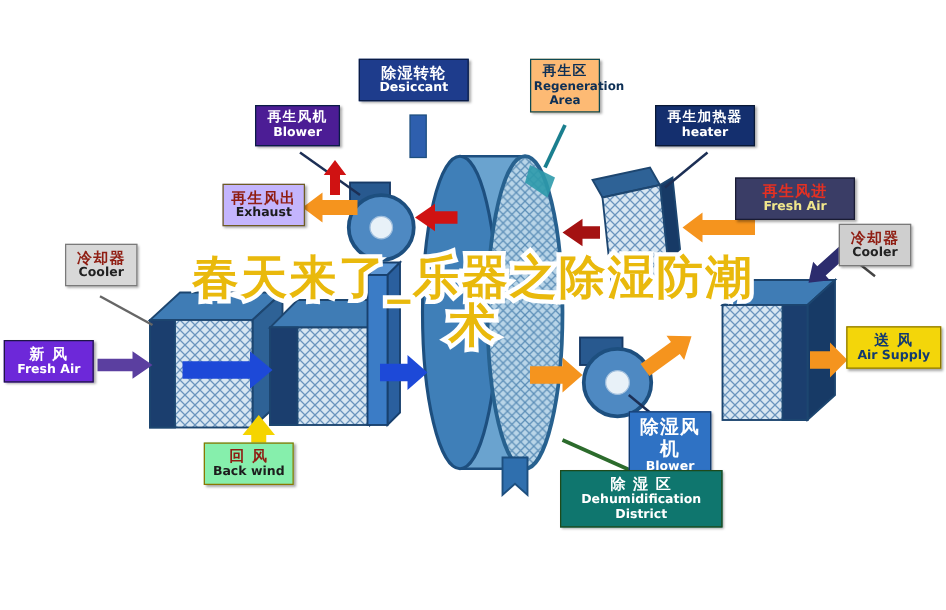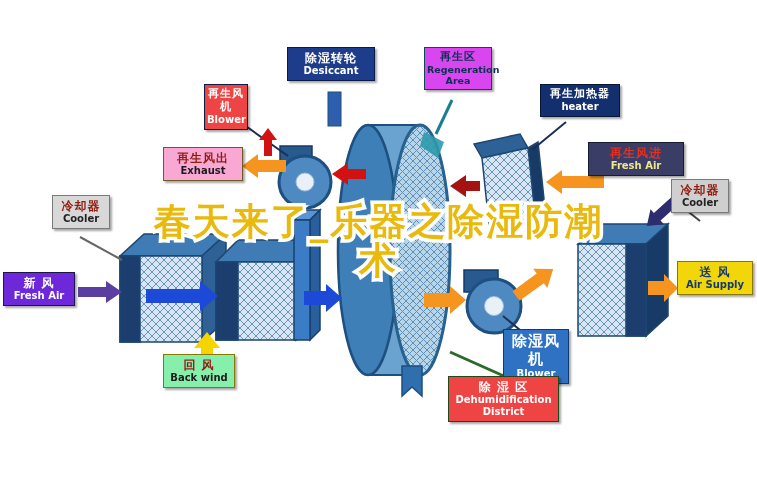--- a/index.html
+++ b/index.html
@@ -127,36 +127,36 @@
   </g>
 
   <polygon points="402,366 422,366 422,396 412,387 402,396" fill="#2f6fae" stroke="#1d4f7f" stroke-width="1.5"></polygon>
 </svg>
 
 <div class="lbl" style="left:287px;top:47px;width:88px;background:#1e3c8c;border-color:#0a1c46">
   <span class="zh" style="color:#fff">除湿转轮</span>
   <span class="en" style="color:#fff">Desiccant</span>
 </div>
 
-<div class="lbl" style="left:424px;top:47px;width:68px;background:#d946ef;border-color:#0d4a52">
+<div class="lbl" style="left:424px;top:47px;width:56px;background:#fdba74;border-color:#0d4a52">
   <span class="zh" style="color:#0d2f55;font-size:11px">再生区</span>
   <span class="en" style="color:#0d2f55;font-size:9.5px">Regeneration Area</span>
 </div>
 
-<div class="lbl" style="left:204px;top:84px;width:44px;background:#ef4444;border-color:#0a1c46">
+<div class="lbl" style="left:204px;top:84px;width:68px;background:#4c1d95;border-color:#0a1c46">
   <span class="zh" style="color:#fff;font-size:11px">再生风机</span>
   <span class="en" style="color:#fff">Blower</span>
 </div>
 
-<div class="lbl" style="left:540px;top:84px;width:80px;background:#142f6e;border-color:#081836">
+<div class="lbl" style="left:524px;top:84px;width:80px;background:#142f6e;border-color:#081836">
   <span class="zh" style="color:#fff;font-size:11px">再生加热器</span>
   <span class="en" style="color:#fff">heater</span>
 </div>
 
-<div class="lbl" style="left:163px;top:147px;width:80px;background:#f9a8d4;border-color:#6e5c22">
+<div class="lbl" style="left:178px;top:147px;width:66px;background:#c4b5fd;border-color:#6e5c22">
   <span class="zh" style="color:#8f1d12">再生风出</span>
   <span class="en" style="color:#1c1c1c">Exhaust</span>
 </div>
 
 <div class="lbl" style="left:588px;top:142px;width:96px;background:#3a3d66;border-color:#191b33">
   <span class="zh" style="color:#e53022">再生风进</span>
   <span class="en" style="color:#f0e68c">Fresh Air</span>
 </div>
 
 <div class="lbl" style="left:52px;top:195px;width:58px;background:#d8d8d8;border-color:#7a7a7a">
@@ -182,21 +182,21 @@
 <div class="lbl" style="left:163px;top:354px;width:72px;background:#86efac;border-color:#8a7702">
   <span class="zh" style="color:#8f1d12">回  风</span>
   <span class="en" style="color:#1c1c1c">Back wind</span>
 </div>
 
 <div class="lbl" style="left:503px;top:329px;width:66px;background:#2f72c4;border-color:#143a6b">
   <span class="zh" style="color:#fff;font-size:15px">除湿风机</span>
   <span class="en" style="color:#fff">Blower</span>
 </div>
 
-<div class="lbl" style="left:448px;top:376px;width:111px;background:#ef4444;border-color:#1e4a1b">
+<div class="lbl" style="left:448px;top:376px;width:130px;background:#0f766e;border-color:#1e4a1b">
   <span class="zh" style="color:#fff">除  湿  区</span>
   <span class="en" style="color:#fff">Dehumidification District</span>
 </div>
 
 <div class="title" id="title-line1">春天来了_乐器之除湿防潮</div>
 <div class="title" id="title-line2">术</div>
 
 </div>
 
 </body></html>

